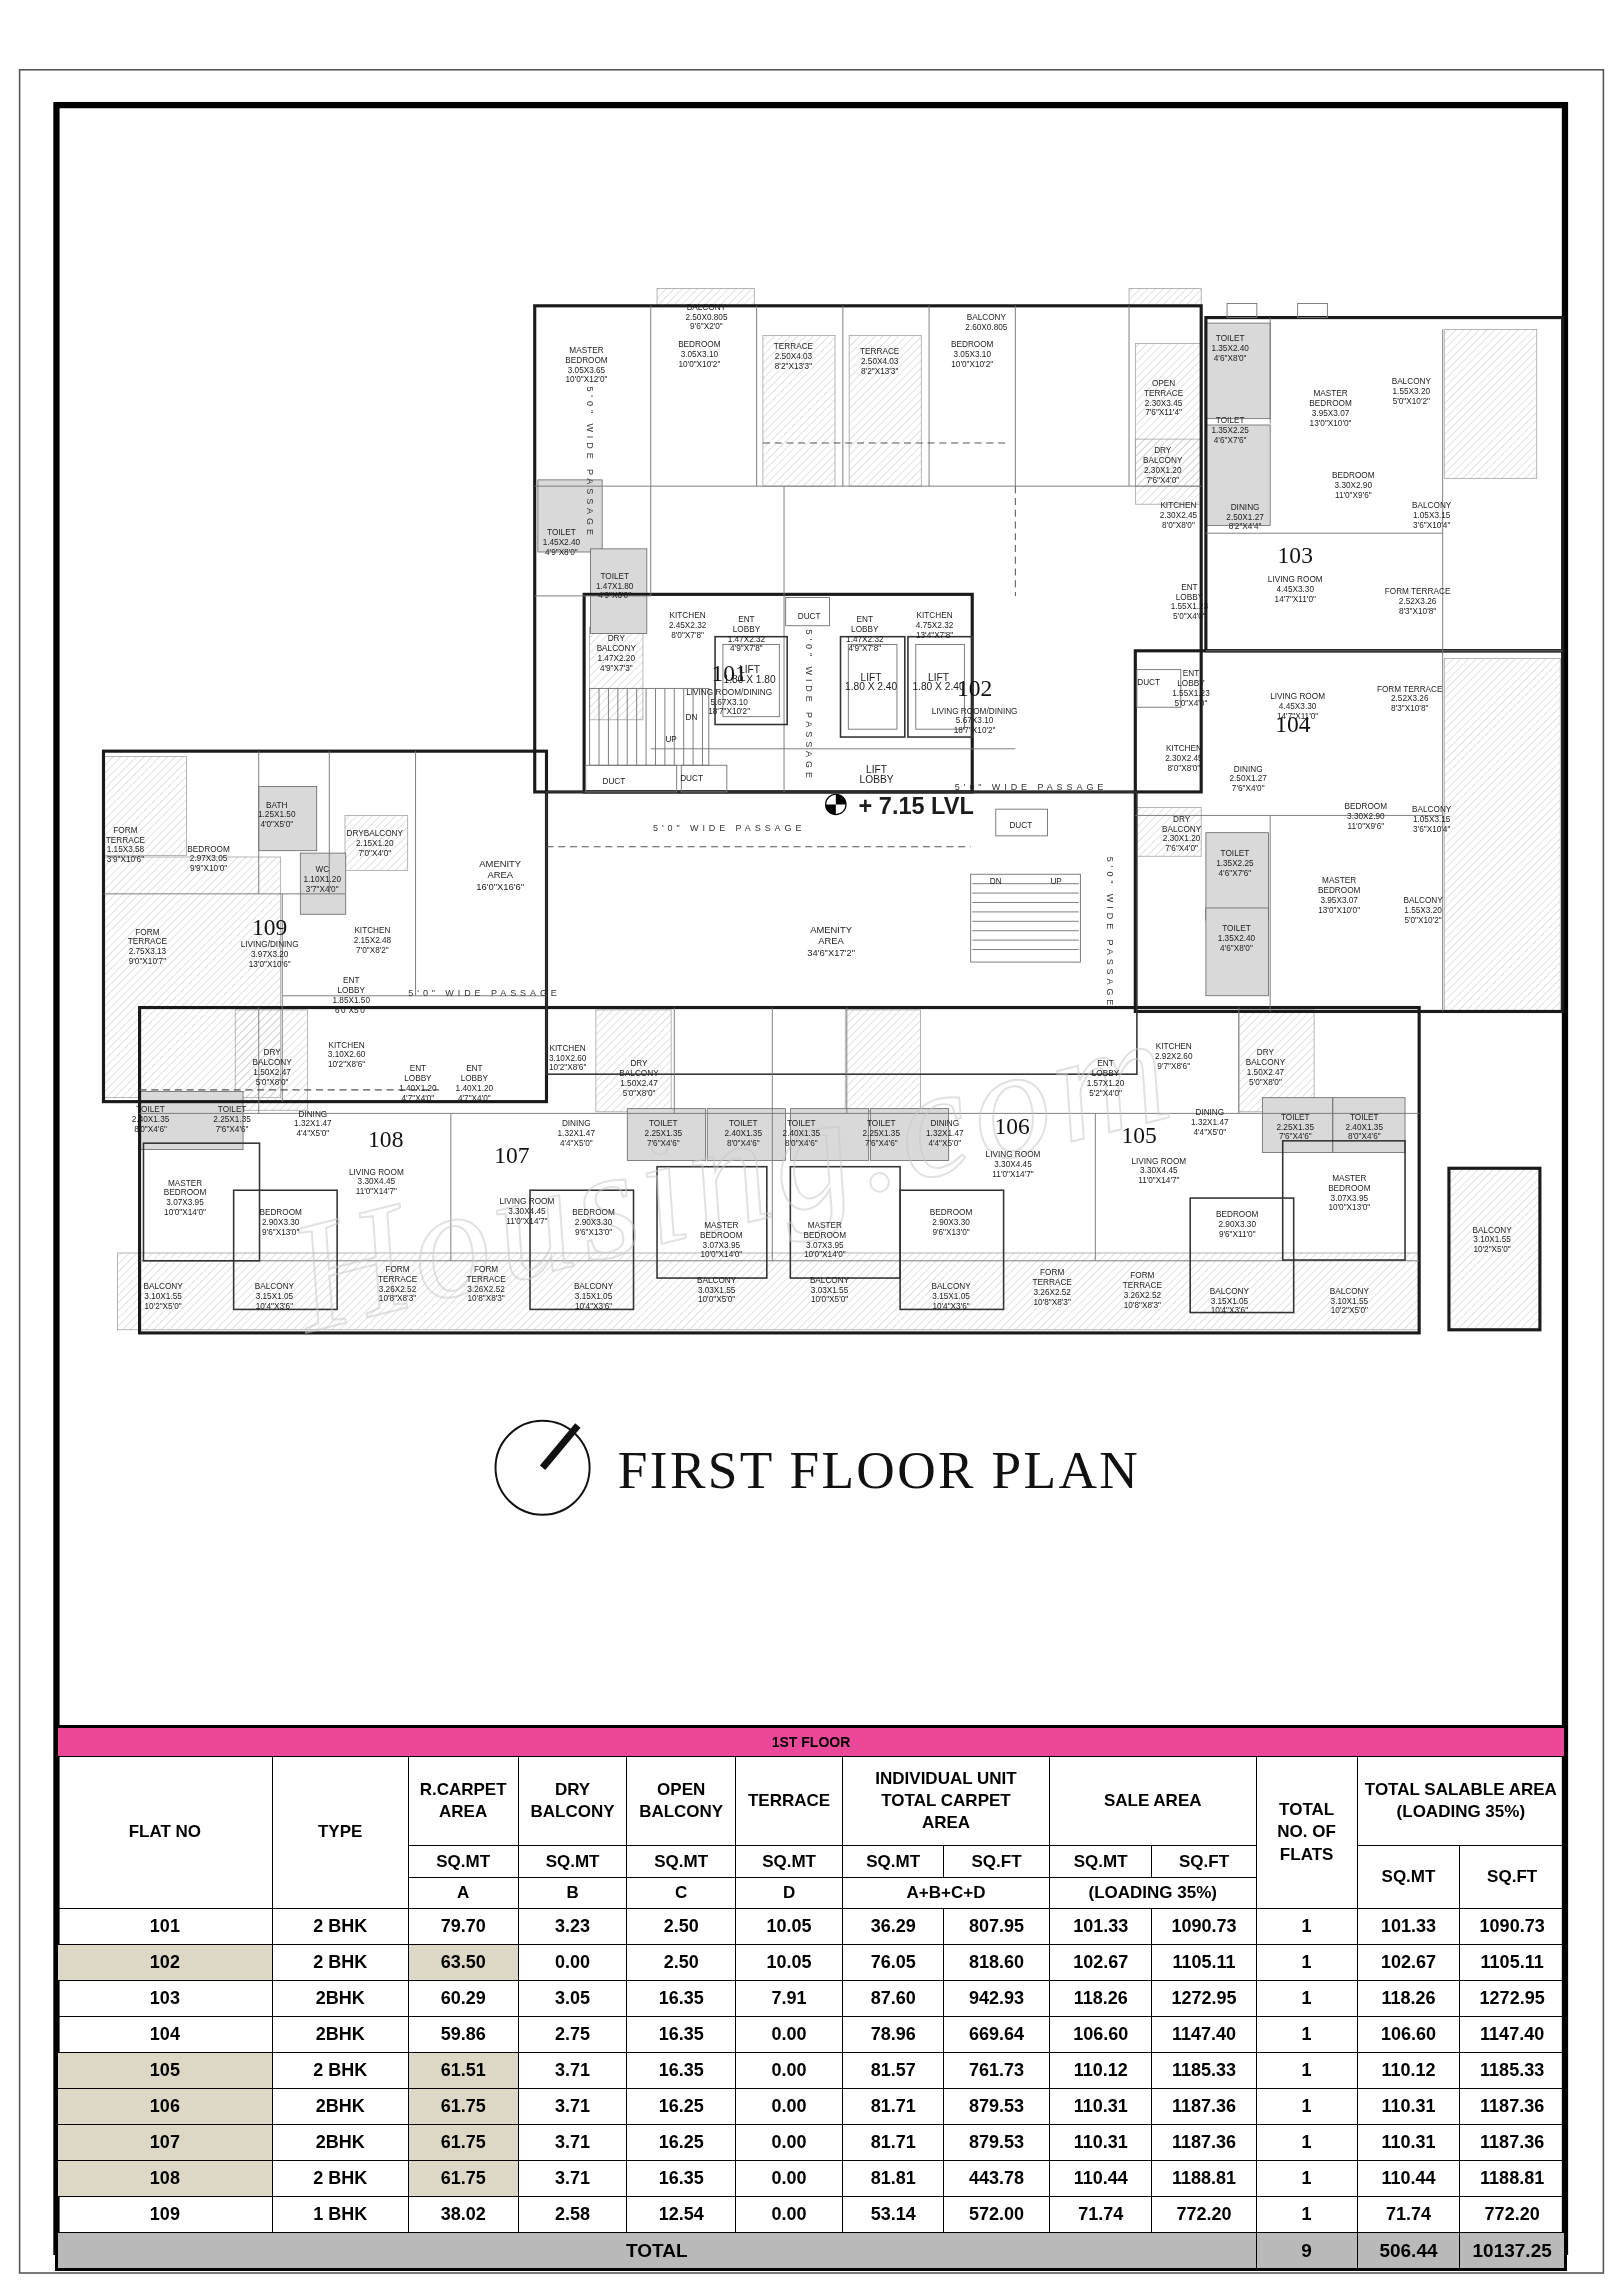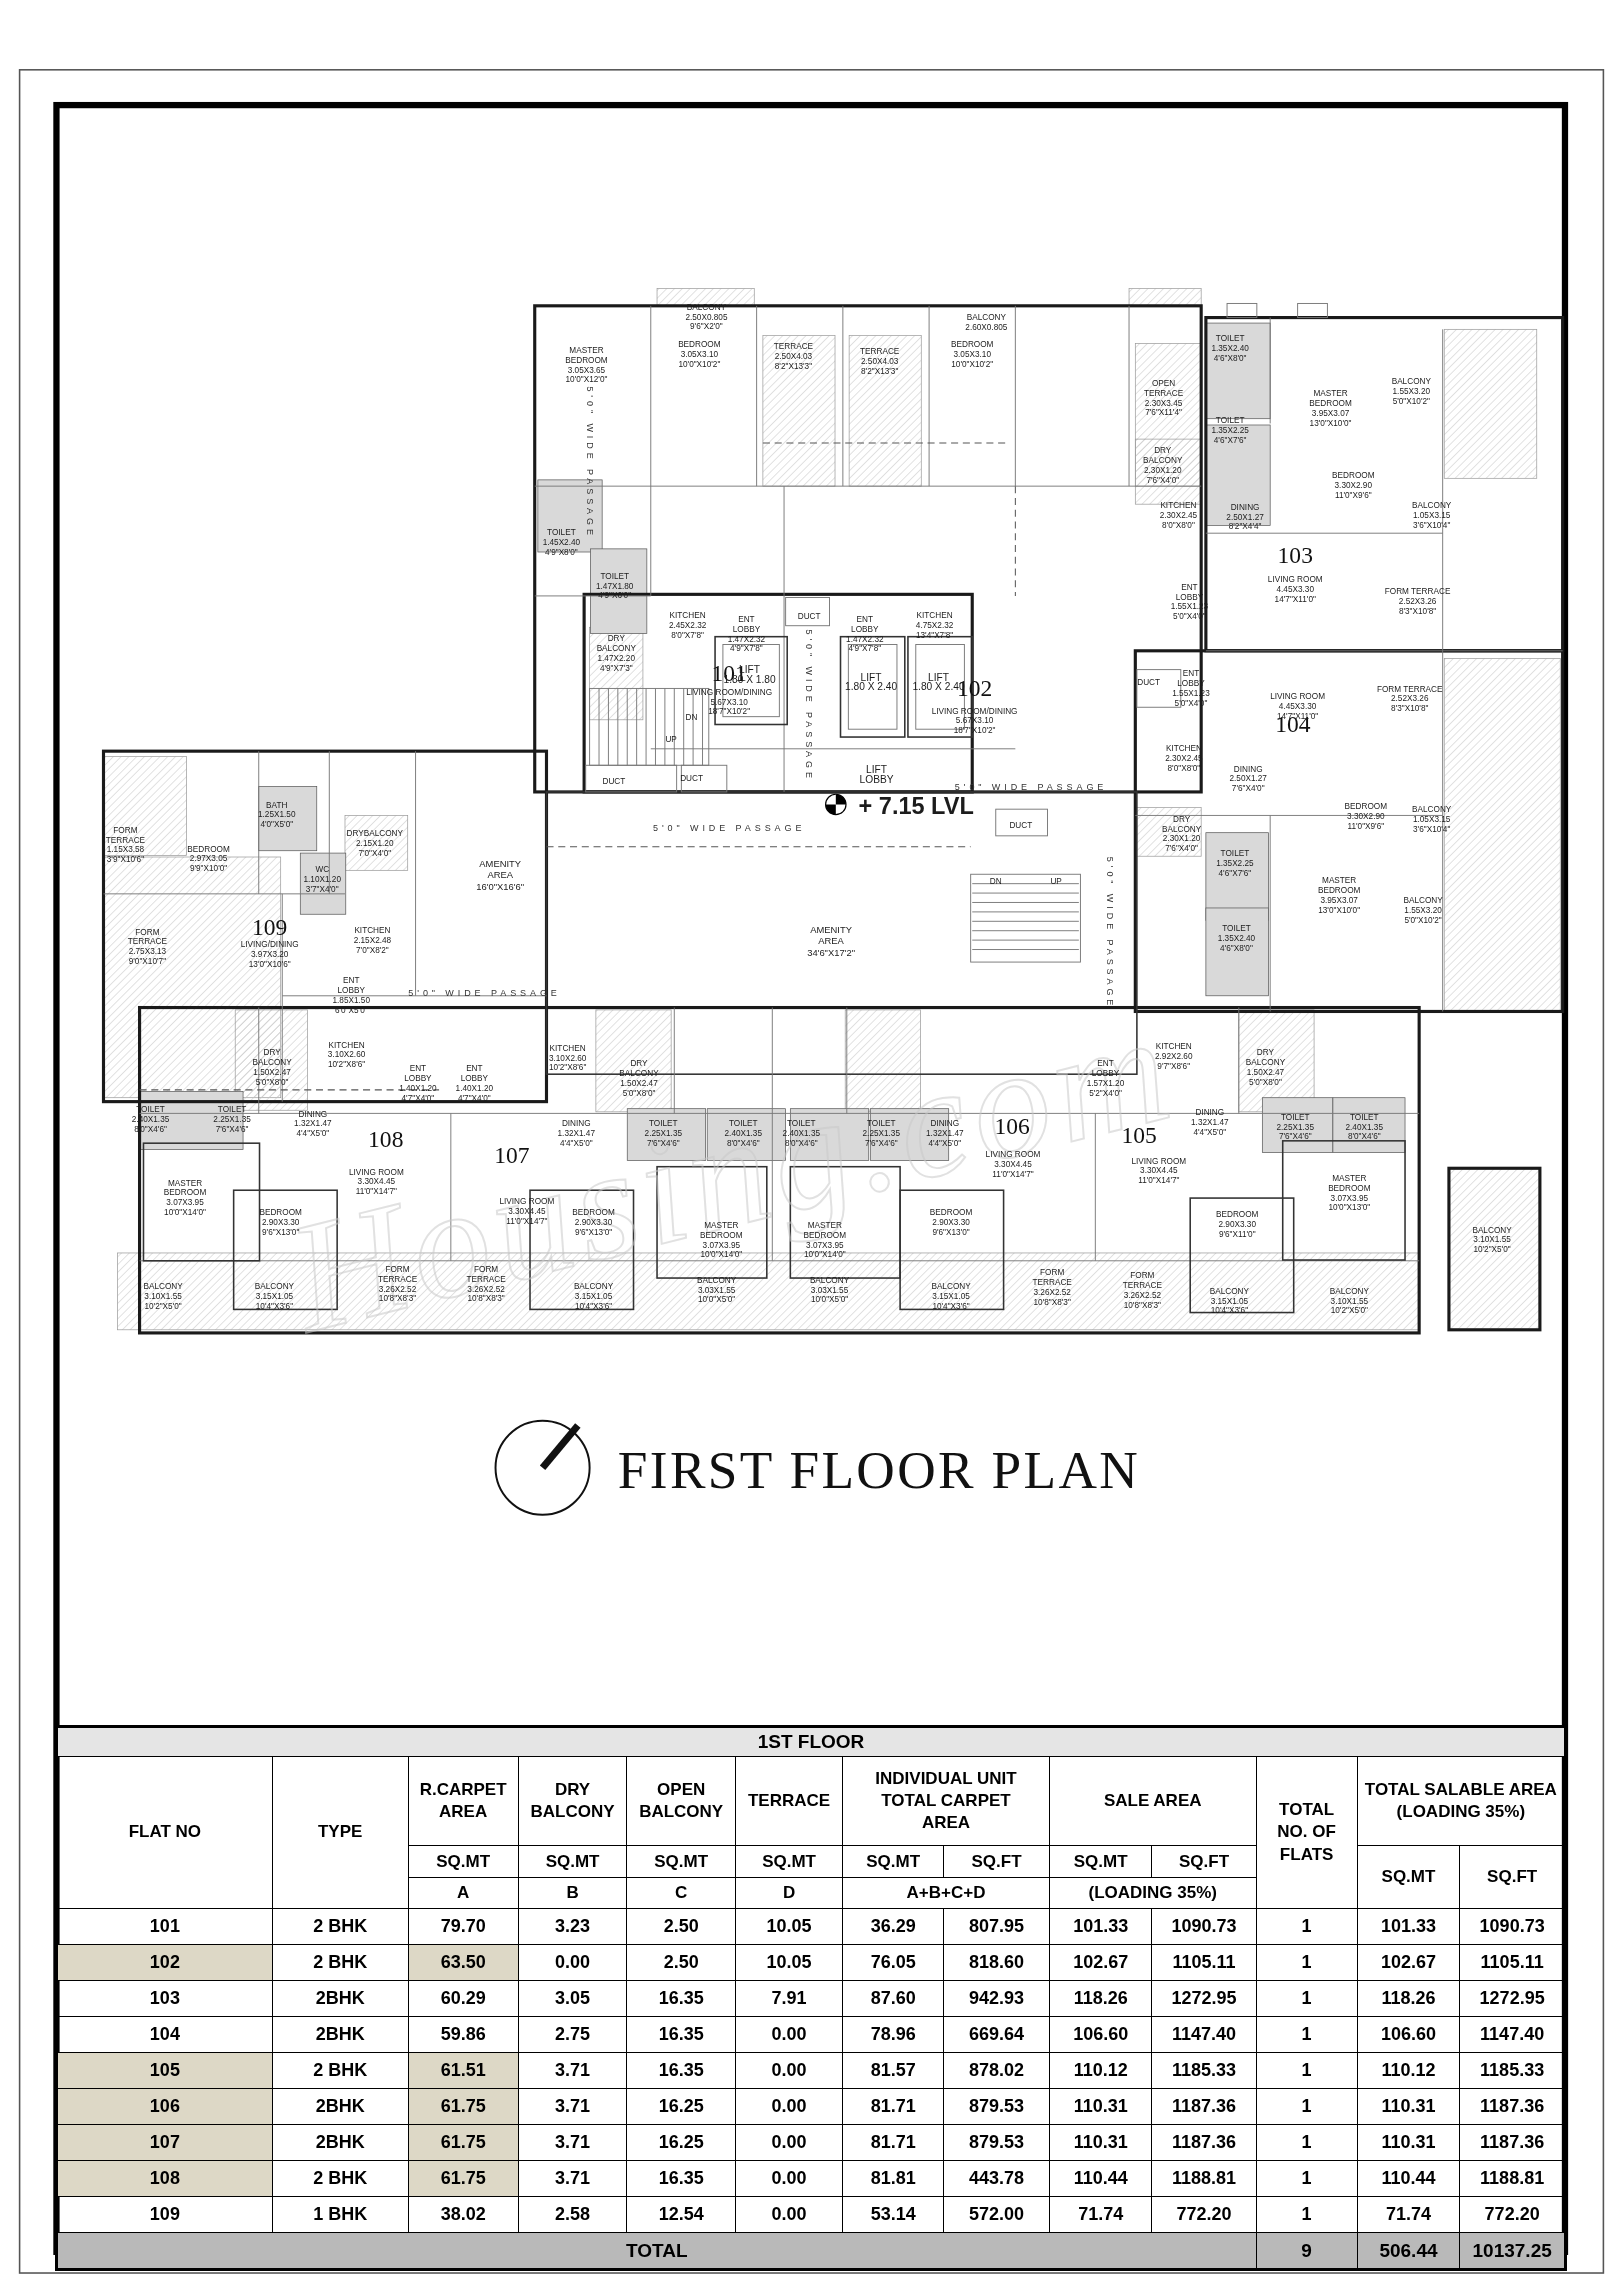--- a/index.html
+++ b/index.html
@@ -19,21 +19,21 @@
   .room{font-size:10.5px;text-anchor:middle;}
   .unit{font-family:"Liberation Serif",serif;font-size:30px;text-anchor:middle;fill:#111;}
   .lobby{font-size:13px;text-anchor:middle;}
   .passage{font-size:11.5px;letter-spacing:5px;text-anchor:middle;fill:#333;}
   .lvl{font-size:30px;font-weight:bold;text-anchor:start;}
   .wm{font-family:"Liberation Serif",serif;font-style:italic;font-size:200px;fill:none;stroke:#c9c9c9;stroke-width:2.5;opacity:.55;text-anchor:middle;letter-spacing:8px;}
   .title-text{font-family:"Liberation Serif",serif;font-size:68px;fill:#111;letter-spacing:3px;}
   
   table.area{position:absolute;left:55px;top:1725px;width:1512px;border-collapse:collapse;table-layout:fixed;border:3.1px solid #000;}
   table.area th,table.area td{border:1.6px solid #000;text-align:center;vertical-align:middle;font-weight:bold;color:#000;padding:0 1.6px;white-space:pre-line;}
-  tr.floor-row th{background:#e5e5e5;font-size:19px;height:28px;}
+  tr.floor-row th{background:#ec4899;font-size:14px;height:28px;}
   tr.h1 th{font-size:17px;height:88px;line-height:1.3;}
   tr.h2 th{font-size:17px;height:31px;font-weight:bold;}
   tr.h3 th{font-size:17px;height:30px;}
   tbody td{font-size:18px;height:35px;}
   td.shade{background:#ddd8c6;}
   tr.total-row td{background:#b9b9b9;font-size:19px;height:35px;}
 </style>
 </head>
 <body>
 
@@ -398,21 +398,21 @@
           <td>1147.40</td>
         </tr>
         <tr>
           <td class="shade">105</td>
           <td>2 BHK</td>
           <td class="shade">61.51</td>
           <td>3.71</td>
           <td>16.35</td>
           <td>0.00</td>
           <td>81.57</td>
-          <td>878.02</td>
+          <td>761.73</td>
           <td>110.12</td>
           <td>1185.33</td>
           <td>1</td>
           <td>110.12</td>
           <td>1185.33</td>
         </tr>
         <tr>
           <td class="shade">106</td>
           <td>2BHK</td>
           <td class="shade">61.75</td>

